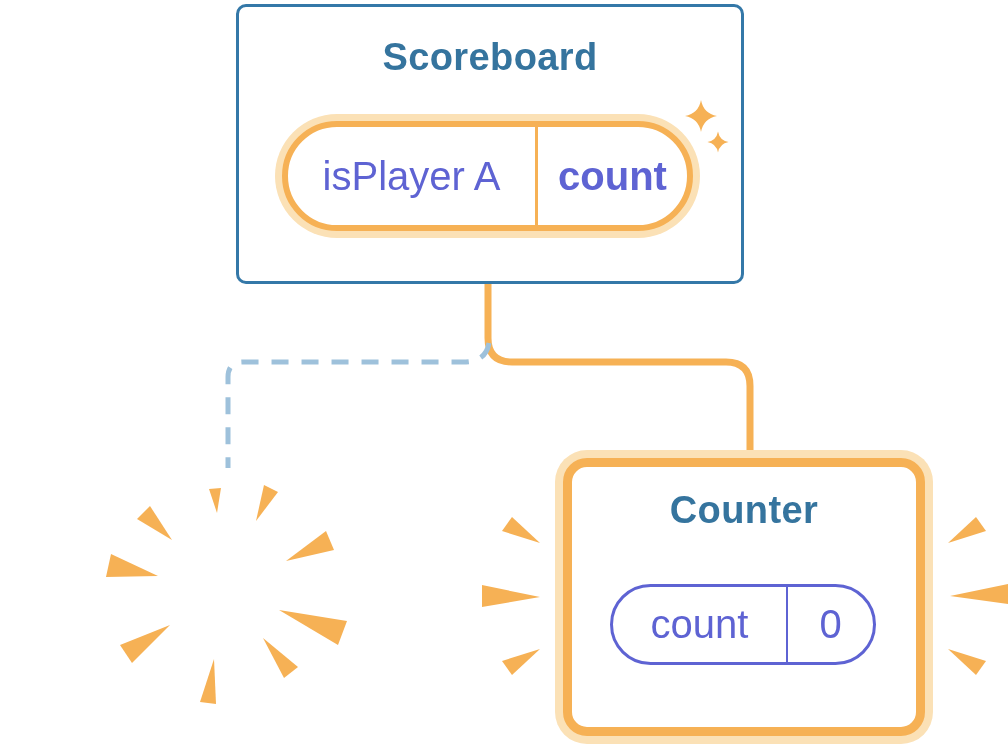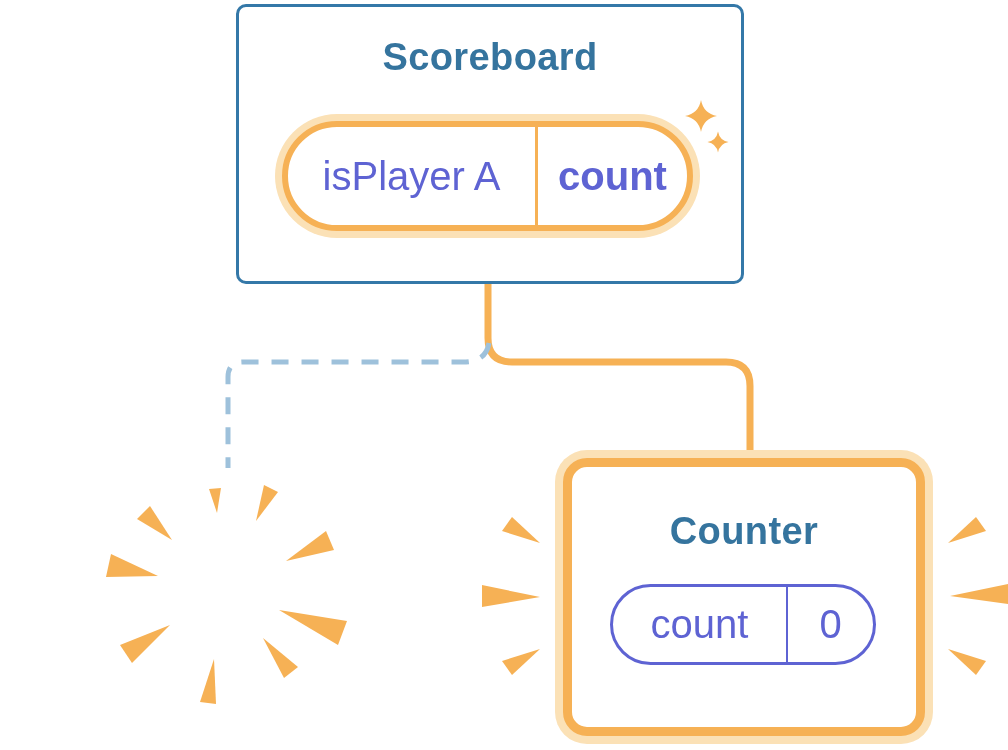--- a/index.html
+++ b/index.html
@@ -16,21 +16,21 @@
   .counter-card {
     left:563px; top:458px; width:362px; height:278px;
     border:9px solid #F6B155; border-radius:24px;
     box-shadow:0 0 0 8px #FBE1B6;
   }
   .card-title {
     position:absolute; text-align:center; font-size:38px; font-weight:600;
     color:#35749E; letter-spacing:0.4px; line-height:42px;
   }
   .scoreboard-title { left:236px; top:36px; width:508px; }
-  .counter-title   { left:563px; top:510px; width:362px; }
+  .counter-title   { left:563px; top:489px; width:362px; }
   .pill {
     position:absolute; display:flex; align-items:stretch;
     background:#ffffff; border-radius:999px; box-sizing:border-box; overflow:hidden;
   }
   .pill-orange {
     left:282px; top:121px; width:411px; height:110px;
     border:6px solid #F6B155; box-shadow:0 0 0 7px #FBE1B6;
   }
   .pill-indigo {
     left:610px; top:584px; width:266px; height:81px;

